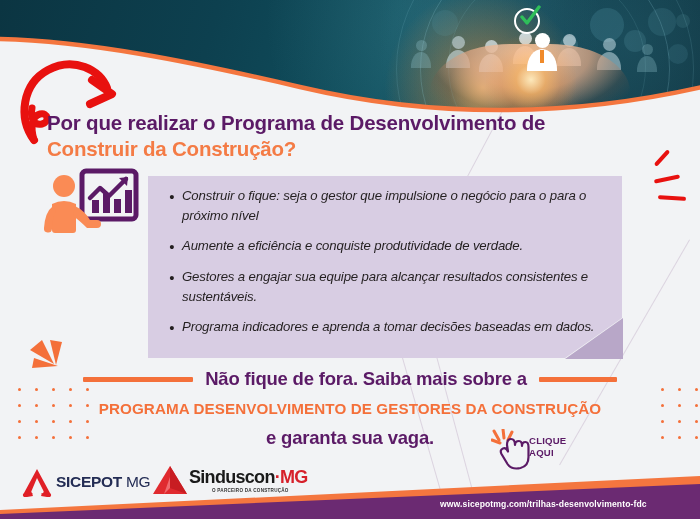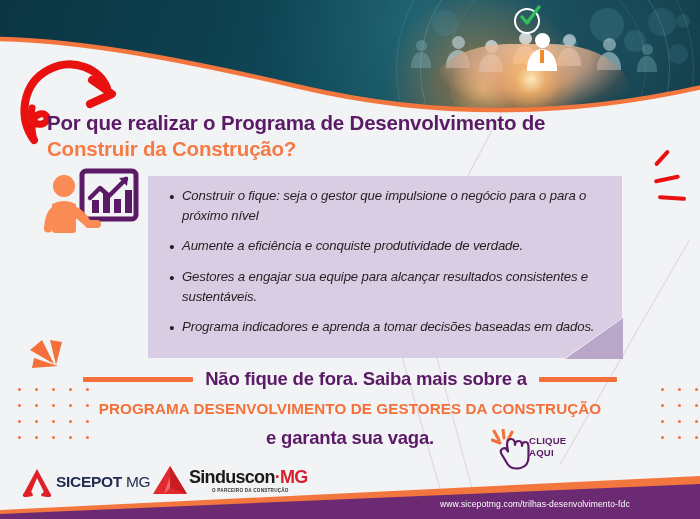--- a/index.html
+++ b/index.html
@@ -150,21 +150,21 @@
   }
   #cursor-hand { position: absolute; left: 2px; top: 2px; width: 42px; height: 44px; }
 
   
   #footer-band {
     position: absolute; left: 0; top: 470px; width: 700px; height: 49px;
     pointer-events: none;
   }
   #footer-url {
     position: absolute; left: 440px; top: 499px;
-    font-size: 8.6px; font-weight: normal; color: #ffffff;
+    font-size: 8.6px; font-weight: bold; color: #ffffff;
     letter-spacing: 0.1px; white-space: nowrap;
   }
 
   
   .logo { position: absolute; }
   #logo-sicepot { left: 22px; top: 465px; width: 135px; height: 34px; }
   #logo-sicepot .mark { position:absolute; left:0; top:2px; width:30px; height:30px; }
   #logo-sicepot .txt {
     position: absolute; left: 34px; top: 8px;
     font-size: 15.5px; font-weight: bold; color: #232c54;

